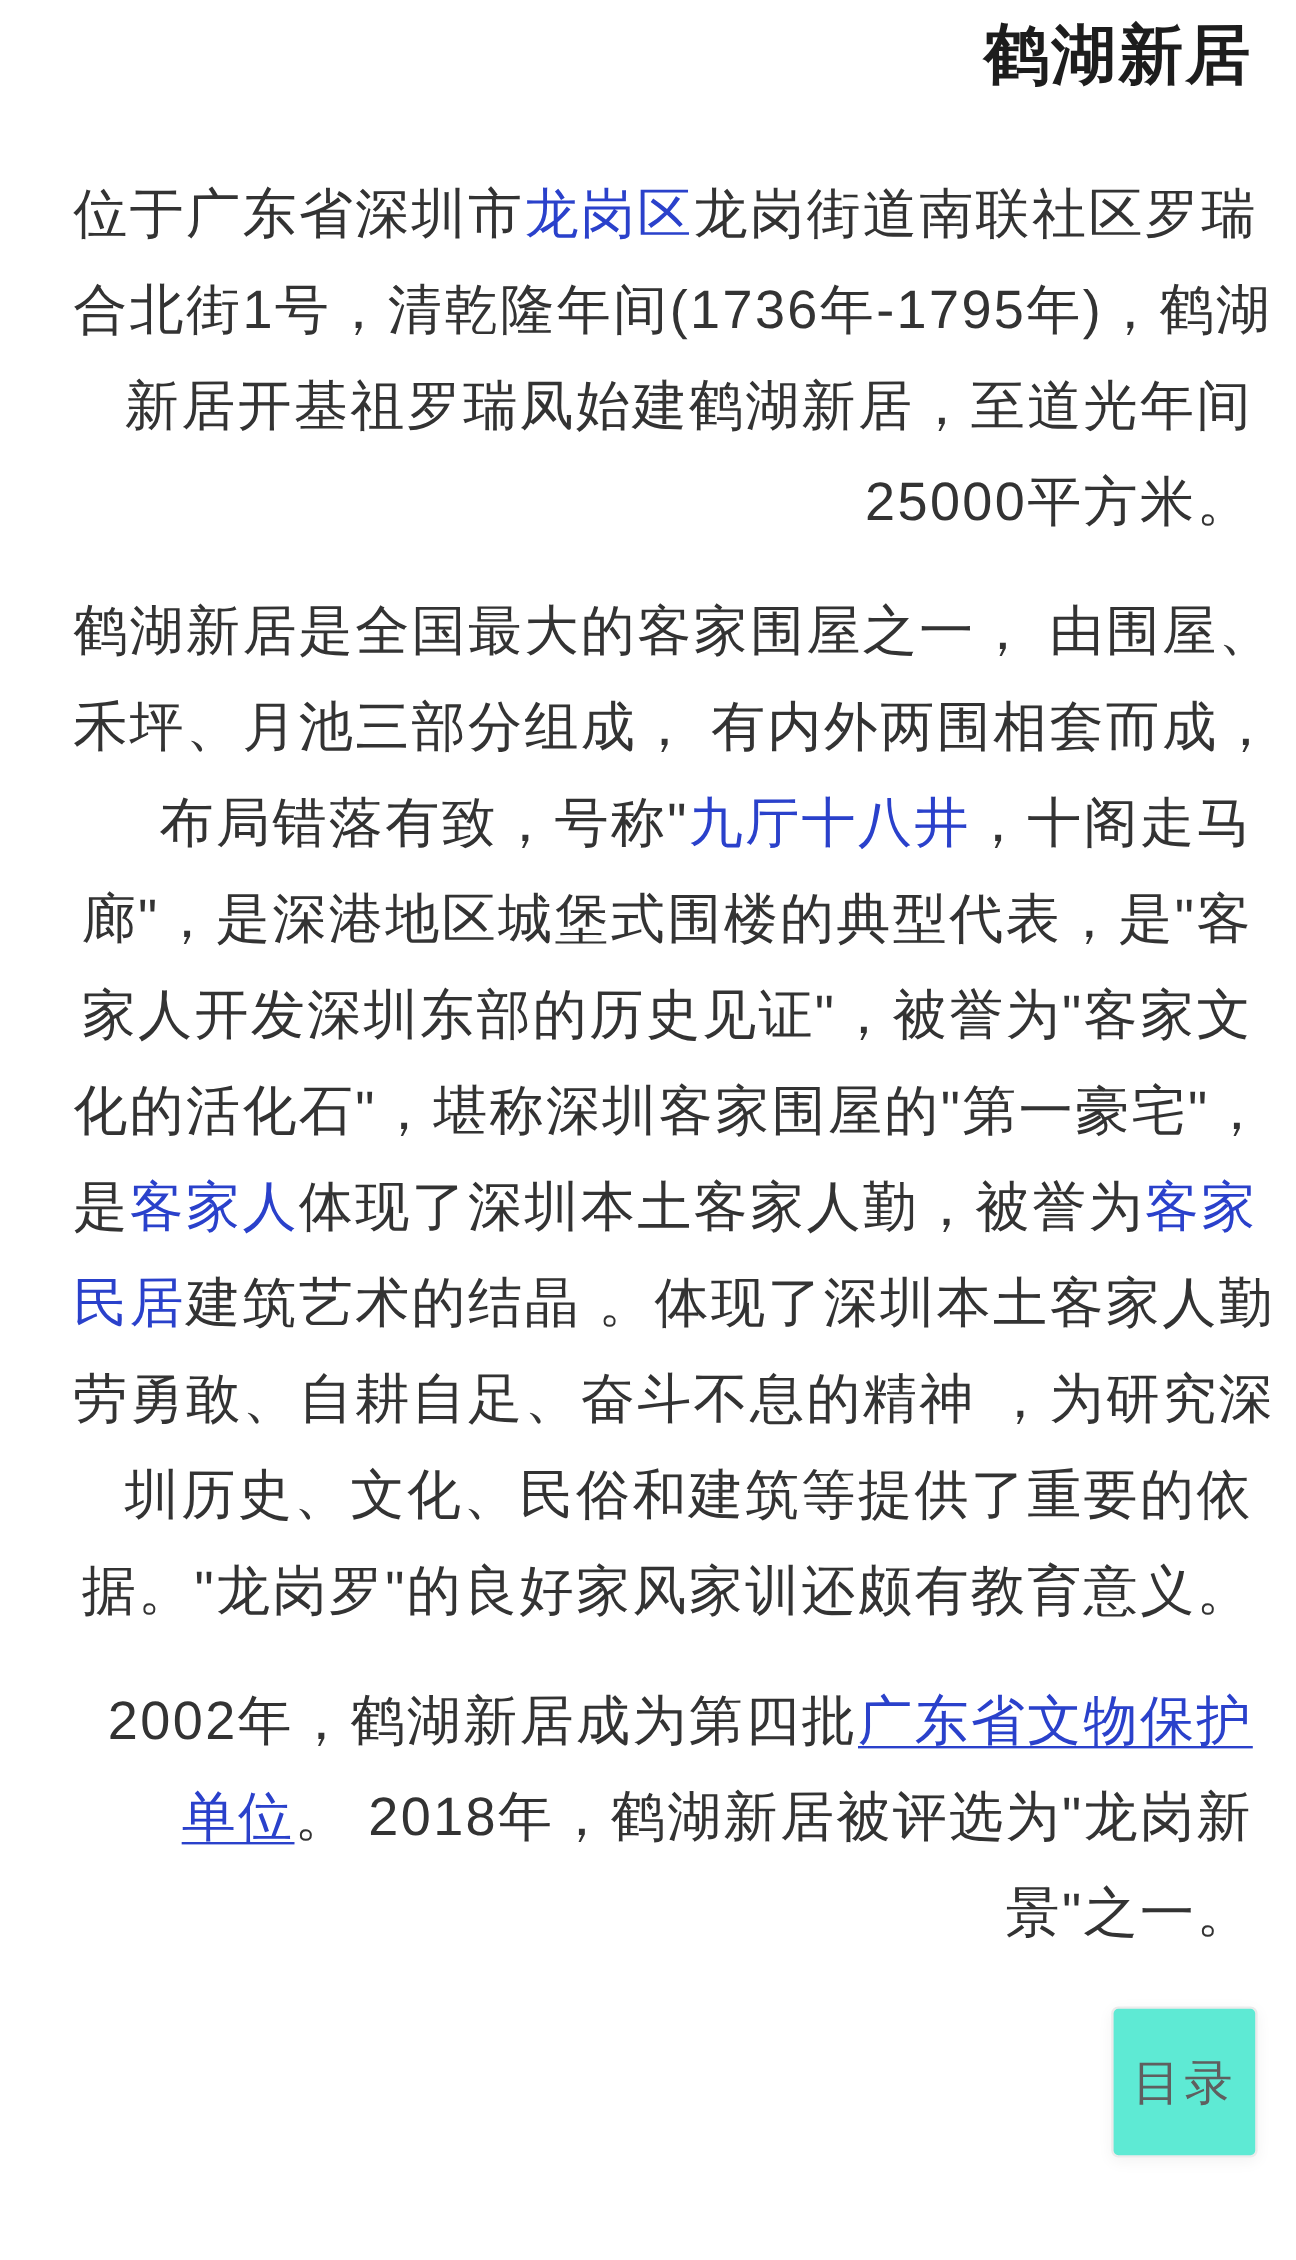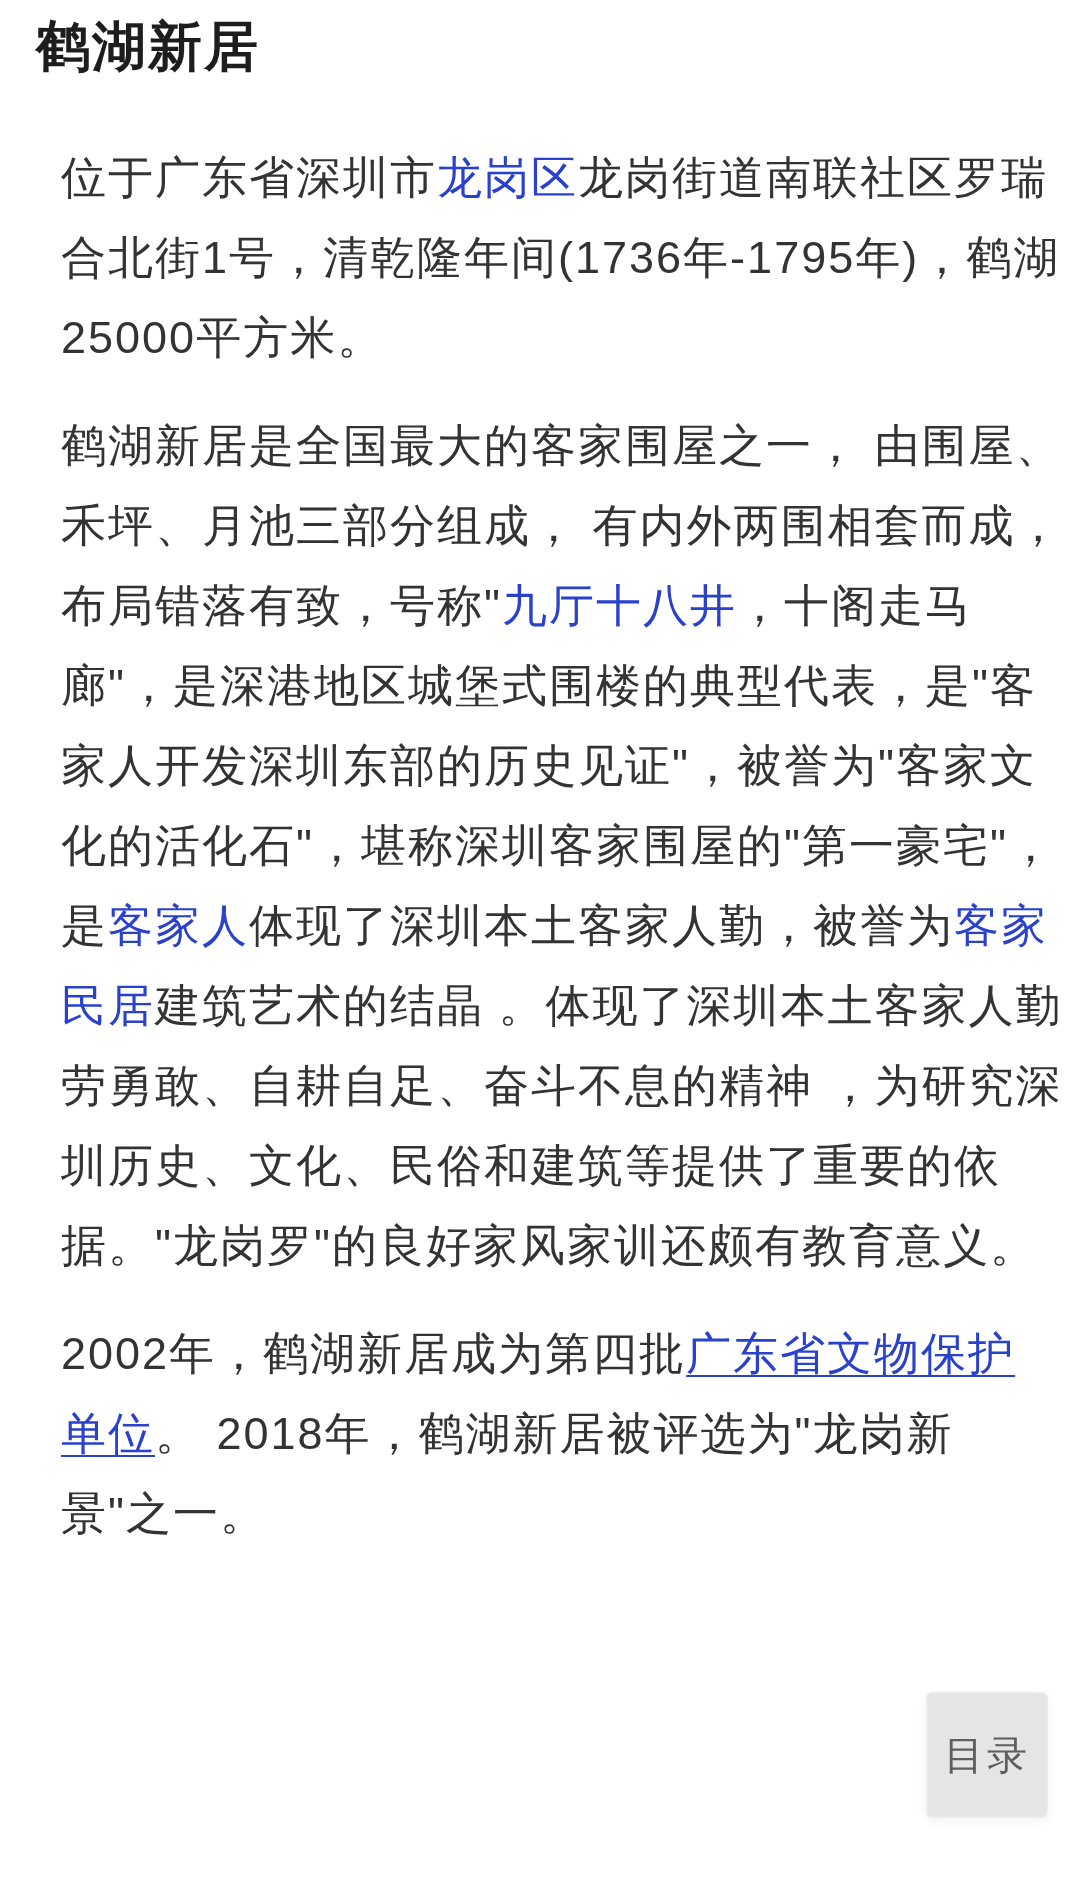--- a/index.html
+++ b/index.html
@@ -6,20 +6,21 @@
   html, body { width: 1080px; background: #ffffff; }
   body {
     width: 1080px;
     height: 1883px;
     position: relative;
     font-family: "Liberation Sans", sans-serif;
     overflow: hidden;
   }
   .page {
     padding: 10px 36px 0 36px;
+    text-align: right;
   }
   h1.article-title {
     font-size: 54px;
     line-height: 72px;
     font-weight: 700;
     color: #1d1d1d;
     letter-spacing: 2px;
     margin-bottom: 56px;
   }
   .paragraph {
@@ -36,45 +37,45 @@
   }
   .line .seg { color: #333333; }
   .line .seg.link { color: #2a41cb; }
   .line .seg.link.u { text-decoration: underline; text-underline-offset: 6px; text-decoration-thickness: 2px; }
   .toc-button {
     position: absolute;
     left: 926px;
     top: 1672px;
     width: 122px;
     height: 126px;
-    background: #e5e5e5;
+    background: #5eead4;
     border: 2px solid #ebebeb;
     border-radius: 6px;
     box-shadow: 0 3px 12px rgba(0,0,0,0.05);
     display: flex;
     align-items: center;
     justify-content: center;
     cursor: pointer;
-    margin-top: 20px;
   }
   .toc-button .toc-label {
     font-size: 40px;
     color: #5f5f5f;
     letter-spacing: 3px;
   }
 </style>
 </head>
 <body>
 
 <div class="page">
   <h1 class="article-title">鹤湖新居</h1>
   <div>
       <div class="paragraph">
         <div class="line"><span class="seg">位于广东省深圳市</span><span class="seg link">龙岗区</span><span class="seg">龙岗街道南联社区罗瑞</span></div>
         <div class="line"><span class="seg">合北街1号，清乾隆年间(1736年-1795年)，鹤湖</span></div>
+        <div class="line"><span class="seg">新居开基祖罗瑞凤始建鹤湖新居，至道光年间</span></div>
         <div class="line"><span class="seg">25000平方米。</span></div>
       </div>
       <div class="paragraph">
         <div class="line"><span class="seg">鹤湖新居是全国最大的客家围屋之一， 由围屋、</span></div>
         <div class="line"><span class="seg">禾坪、月池三部分组成， 有内外两围相套而成，</span></div>
         <div class="line"><span class="seg">布局错落有致，号称"</span><span class="seg link">九厅十八井</span><span class="seg">，十阁走马</span></div>
         <div class="line"><span class="seg">廊"，是深港地区城堡式围楼的典型代表，是"客</span></div>
         <div class="line"><span class="seg">家人开发深圳东部的历史见证"，被誉为"客家文</span></div>
         <div class="line"><span class="seg">化的活化石"，堪称深圳客家围屋的"第一豪宅"，</span></div>
         <div class="line"><span class="seg">是</span><span class="seg link">客家人</span><span class="seg">体现了深圳本土客家人勤，被誉为</span><span class="seg link">客家</span></div>

